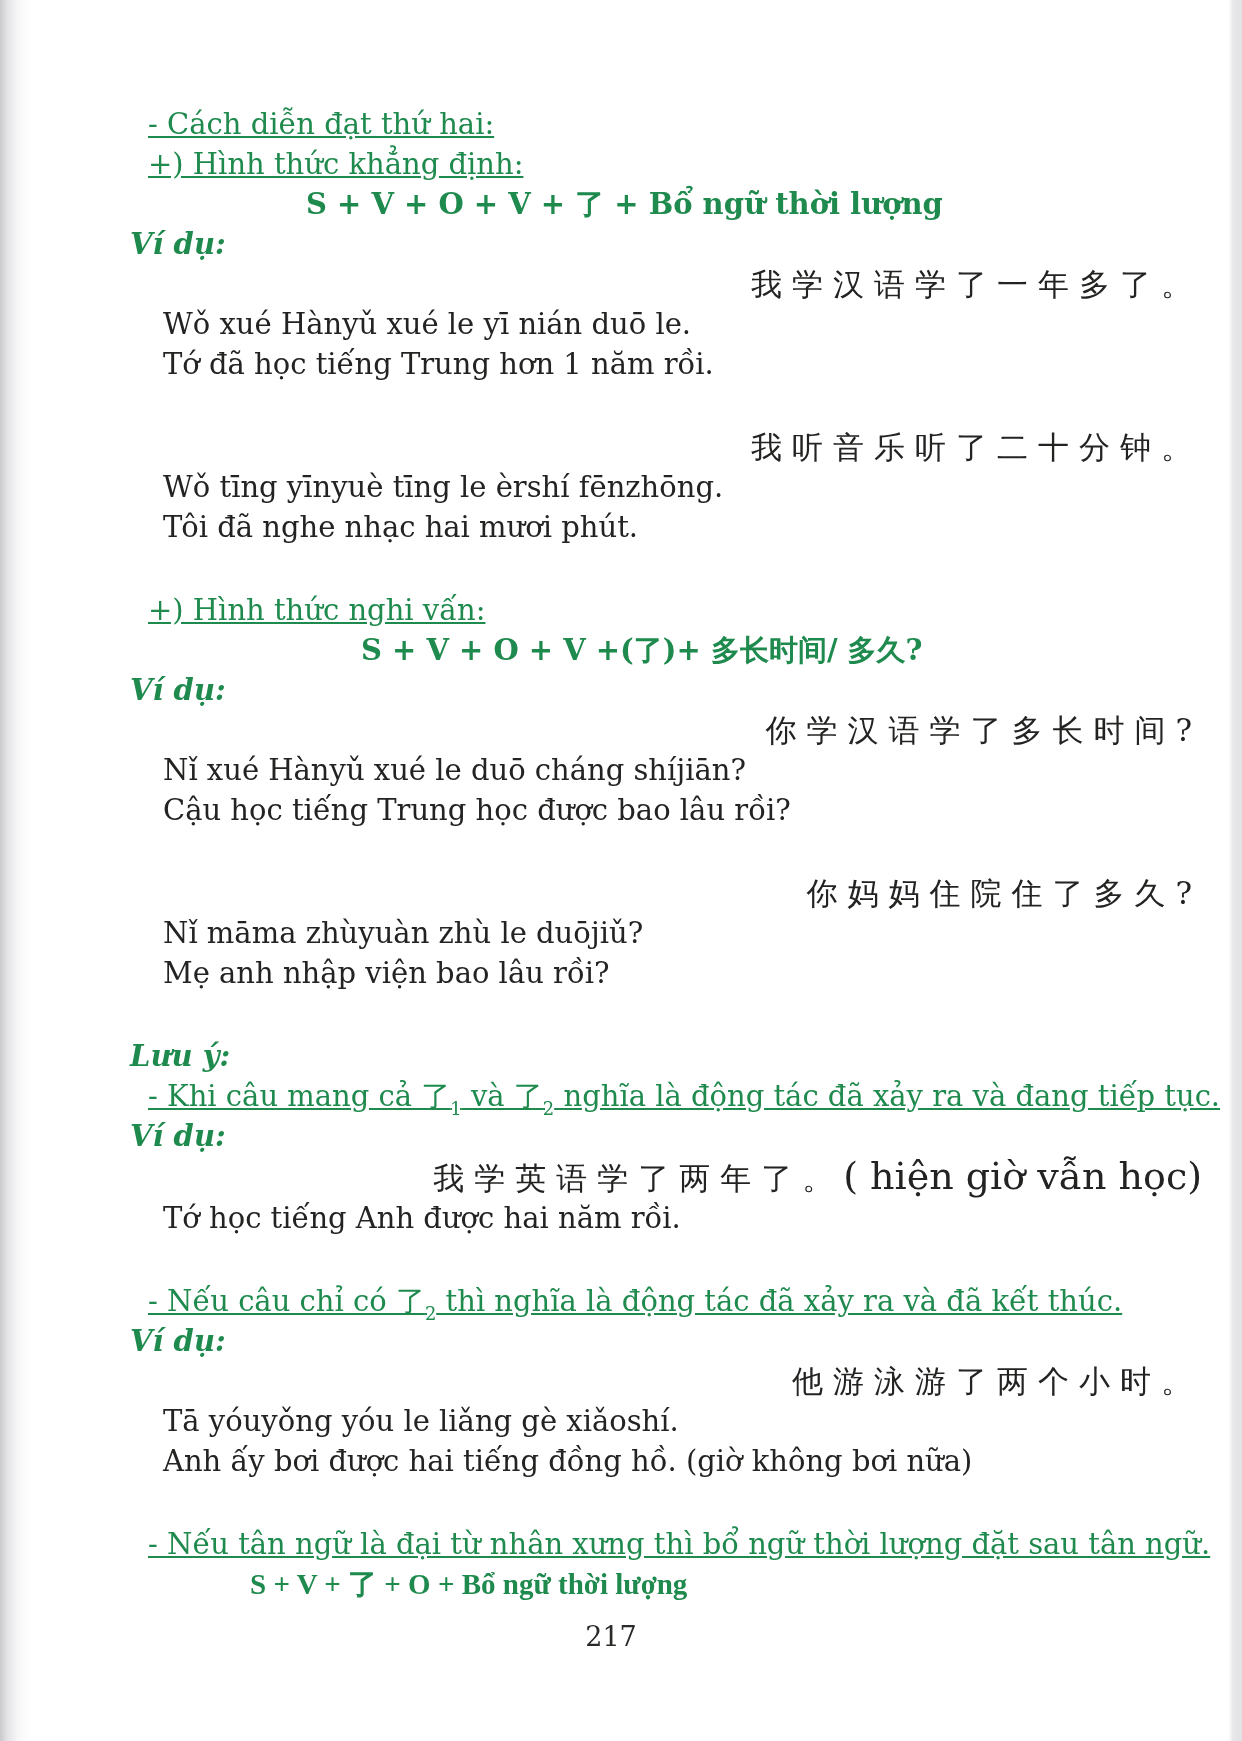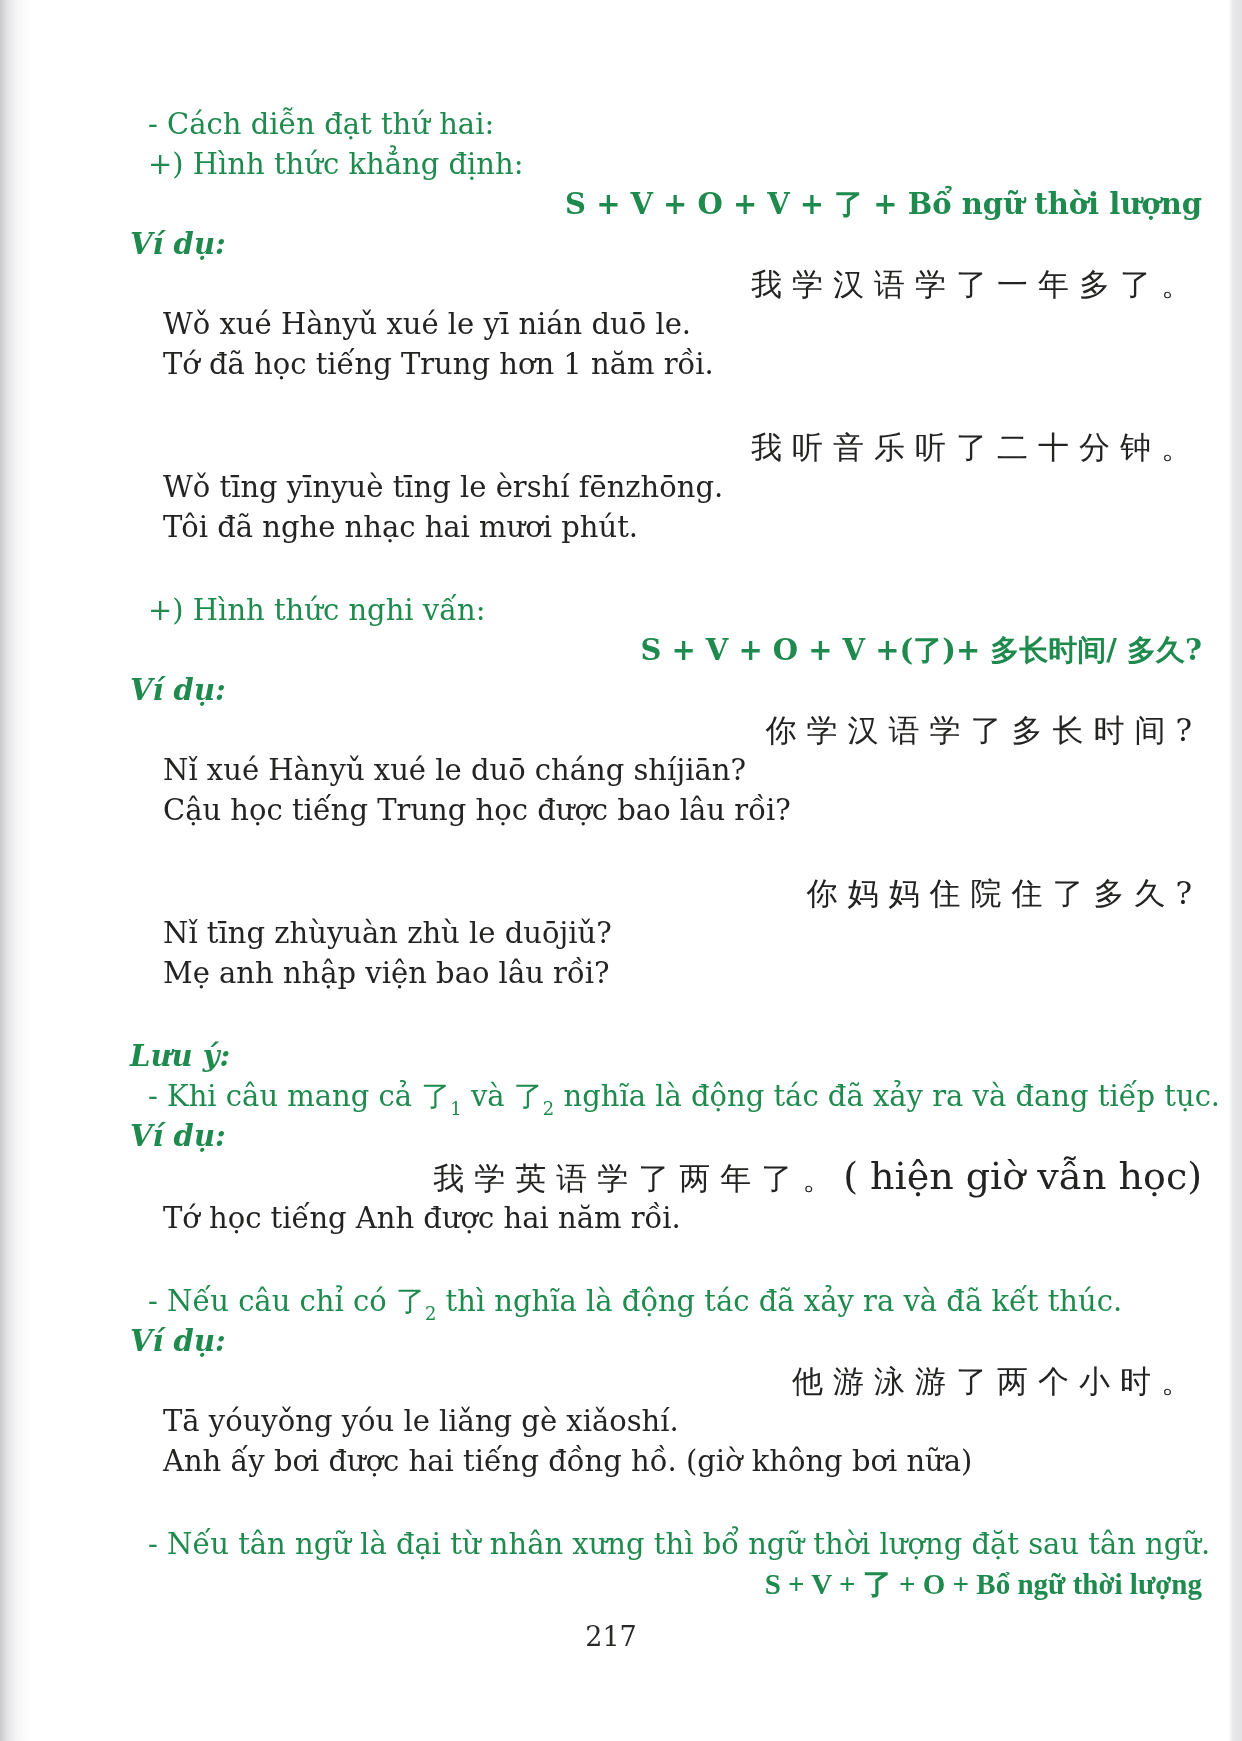--- a/index.html
+++ b/index.html
@@ -25,24 +25,24 @@
     left: 0; top: 0; right: 0;
     padding: 104px 40px 0 130px;
   }
   .line {
     margin: 0;
     font-size: 29px;
     line-height: 40px;
     white-space: nowrap;
   }
   .green { color: #1f8a4d; }
-  .head { margin-left: 18px; }          
+  .head { margin-left: 18px; text-decoration: underline; }          
   .ex   { margin-left: 33px; }          
   .label { margin-left: 0; font-style: italic; font-weight: 700; }
-  .formula { font-weight: 700; text-align: right; }
+  .formula { font-weight: 700; }
   .f-affirm { margin-left: 176px; }
   .f-interrog { margin-left: 231px; }
   .f-pronoun { margin-left: 120px; font-family: Liberation Serif, serif; }
   .zh { font-size: 31px; letter-spacing: 10px; text-align: right; }
   .zh .ann { letter-spacing: 0; font-size: 38px; }
   .gap { margin-top: 43px; }
   sub { font-size: 0.62em; line-height: 0; position: relative; bottom: -0.1em; }
   .pagenum {
     margin-top: 16px;
     font-size: 27px;
@@ -78,21 +78,21 @@
   <p class="line green head gap">+) Hình thức nghi vấn:</p>
   <p class="line green formula f-interrog">S + V + O + V +(了)+ 多长时间/ 多久?</p>
 
   <p class="line green label">Ví dụ:</p>
 
   <p class="line ex zh">你学汉语学了多长时间?</p>
   <p class="line ex">Nǐ xué Hànyǔ xué le duō cháng shíjiān?</p>
   <p class="line ex">Cậu học tiếng Trung học được bao lâu rồi?</p>
 
   <p class="line ex zh gap">你妈妈住院住了多久?</p>
-  <p class="line ex">Nǐ tīng zhùyuàn zhù le duōjiǔ?</p>
+  <p class="line ex">Nǐ māma zhùyuàn zhù le duōjiǔ?</p>
   <p class="line ex">Mẹ anh nhập viện bao lâu rồi?</p>
 
   <p class="line green label gap">Lưu ý:</p>
   <p class="line green head"><span>- Khi câu mang cả  了</span><sub>1</sub><span> và 了</span><sub>2</sub><span> nghĩa là động tác đã xảy ra và đang tiếp tục.</span></p>
 
   <p class="line green label">Ví dụ:</p>
 
   <p class="line ex zh"><span>我学英语学了两年了。</span><span class="ann">( hiện giờ vẫn học)</span></p>
   <p class="line ex">Tớ học tiếng Anh được hai năm rồi.</p>
 

